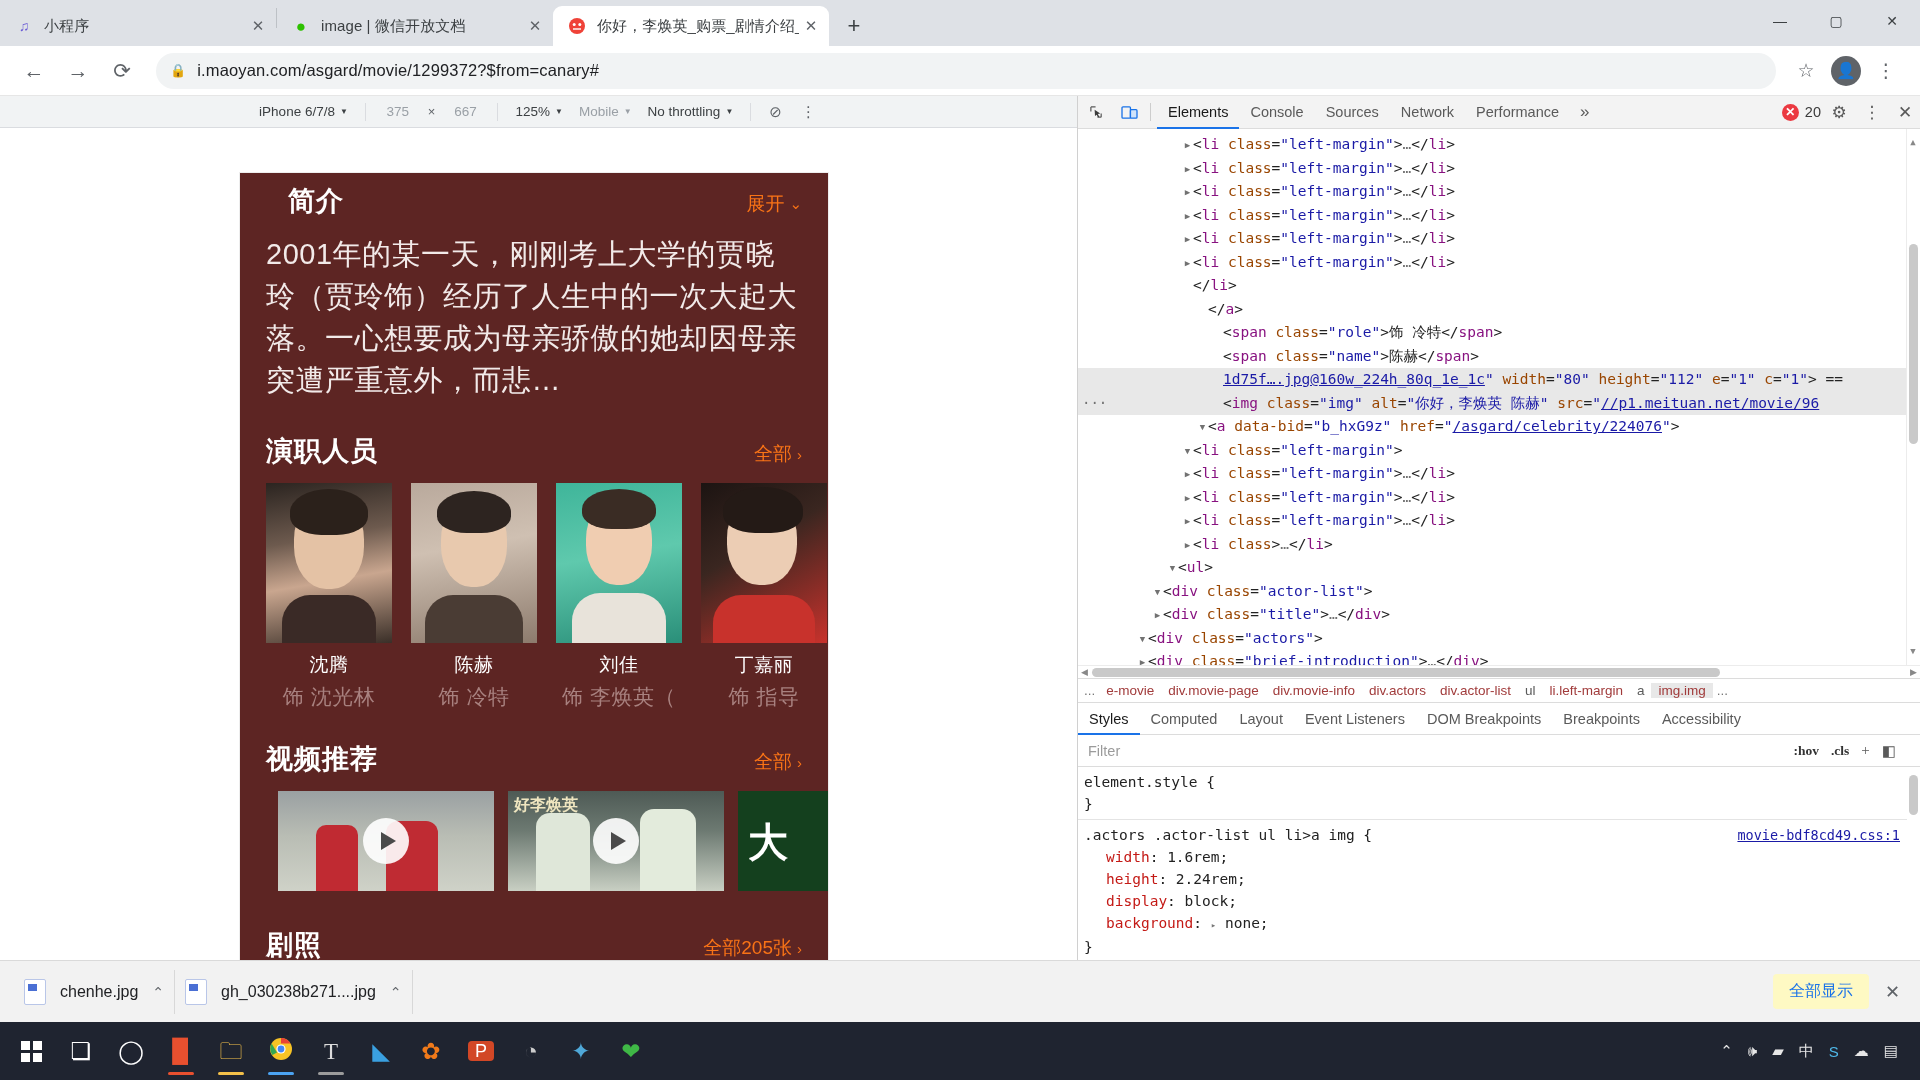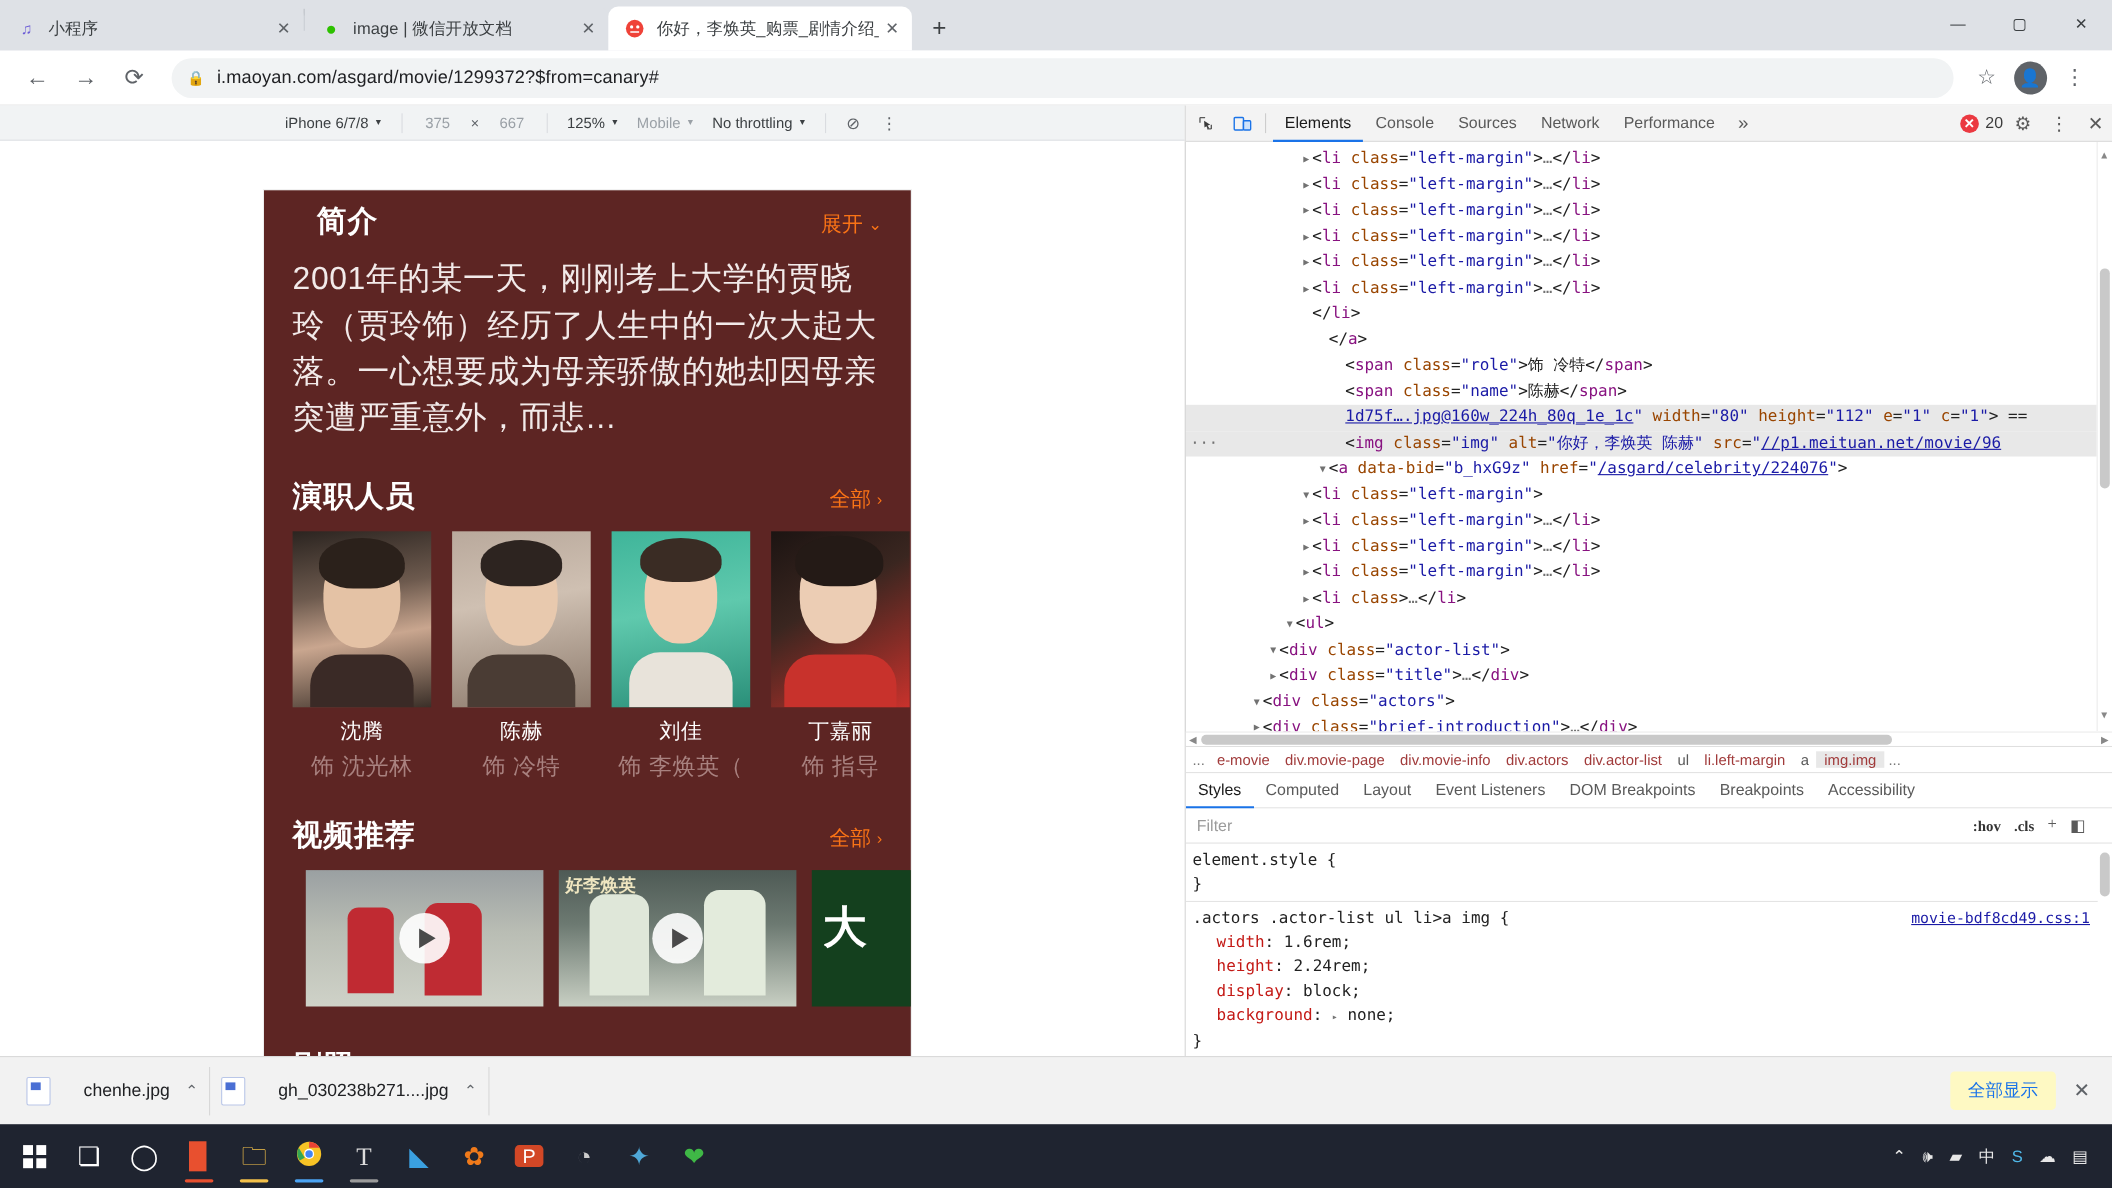--- a/index.html
+++ b/index.html
@@ -141,21 +141,21 @@
     color: #fff; font-size: 19px; text-align: center; margin-top: 9px;
     letter-spacing: .5px;
   }
   .actor-role {
     color: #a8817f; font-size: 21px; text-align: center; margin-top: 5px;
     filter: blur(.6px); letter-spacing: .5px;
   }
   .video-head { padding-top: 30px; }
   .video-row { display: flex; gap: 14px; padding: 14px 0 0 38px; }
   .video-thumb {
-    width: 216px; height: 124px; position: relative; overflow: hidden;
+    width: 216px; height: 100px; position: relative; overflow: hidden;
     flex: 0 0 auto;
   }
   .video-thumb.third { width: 96px; }
   .play-btn {
     position: absolute; left: 50%; top: 50%; transform: translate(-50%,-50%);
     width: 46px; height: 46px; border-radius: 50%; background: rgba(255,255,255,.9);
     display: flex; align-items: center; justify-content: center;
   }
   .play-tri {
     width: 0; height: 0; border-left: 15px solid #4a4a4a;
@@ -309,21 +309,21 @@
     border-right: 1px solid #d8d8d8; gap: 14px;
   }
   .dl-ico {
     width: 22px; height: 26px; background: #fff; border: 1px solid #b9c6e8;
     border-radius: 2px; position: relative;
   }
   .dl-ico::after {
     content: ""; position: absolute; left: 3px; top: 4px; width: 9px;
     height: 7px; background: #4a6fd4;
   }
-  .dl-name { font-size: 16px; color: #202124; white-space: nowrap; margin-left: 16px; }
+  .dl-name { font-size: 16px; color: #202124; white-space: nowrap; }
   .dl-caret { font-size: 14px; color: #5f6368; }
   .shelf-right { margin-left: auto; display: flex; align-items: center; gap: 16px; }
   .show-all {
     font-size: 16px; color: #1a73e8; padding: 7px 16px; border-radius: 4px;
     background: #fef9c3;
   }
   .shelf-close { font-size: 18px; color: #5f6368; padding-right: 6px; }
 
   
   .taskbar {

